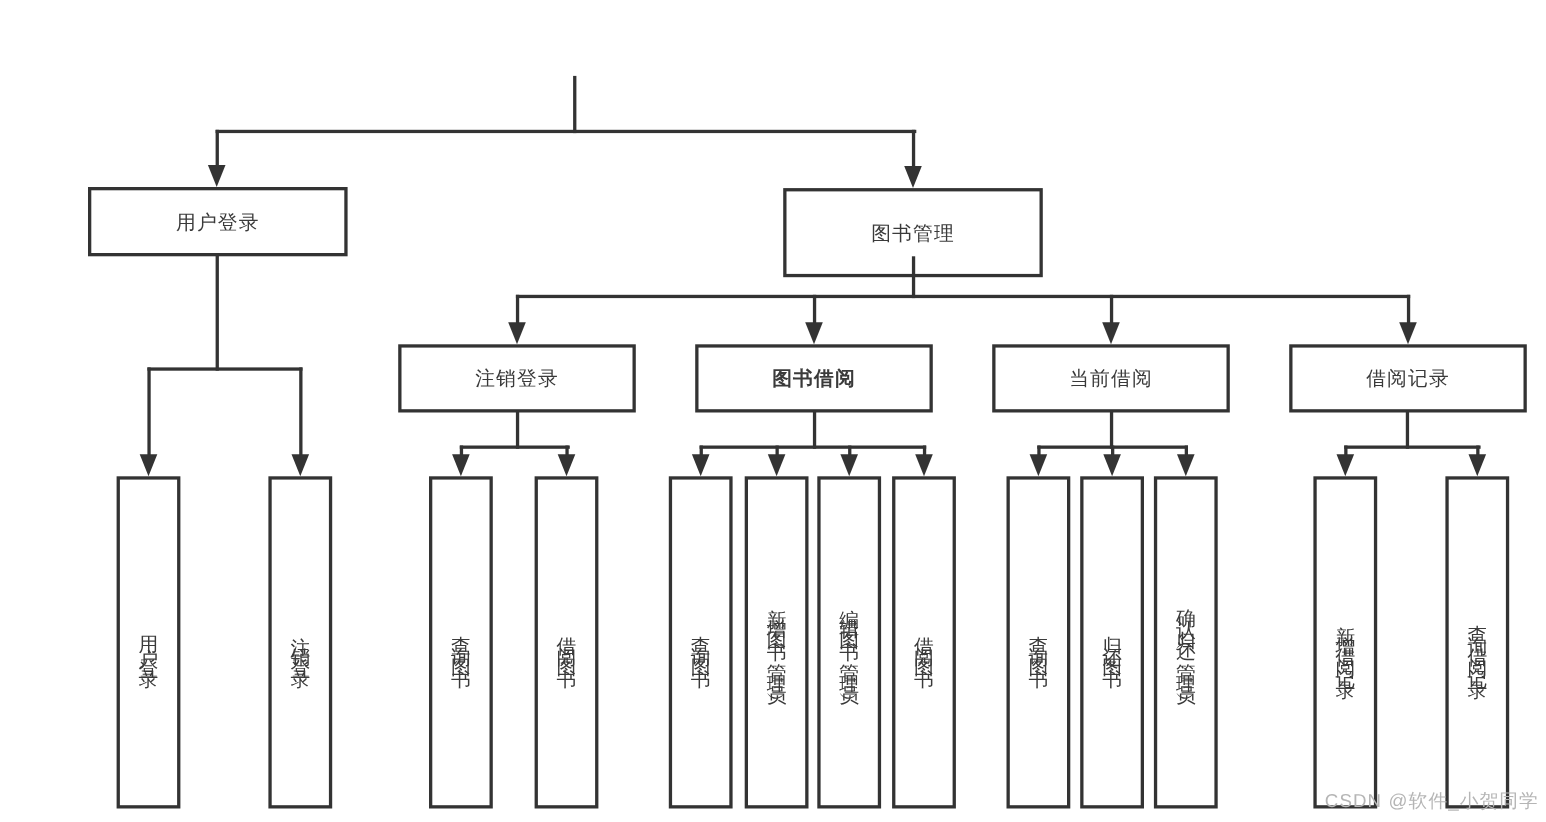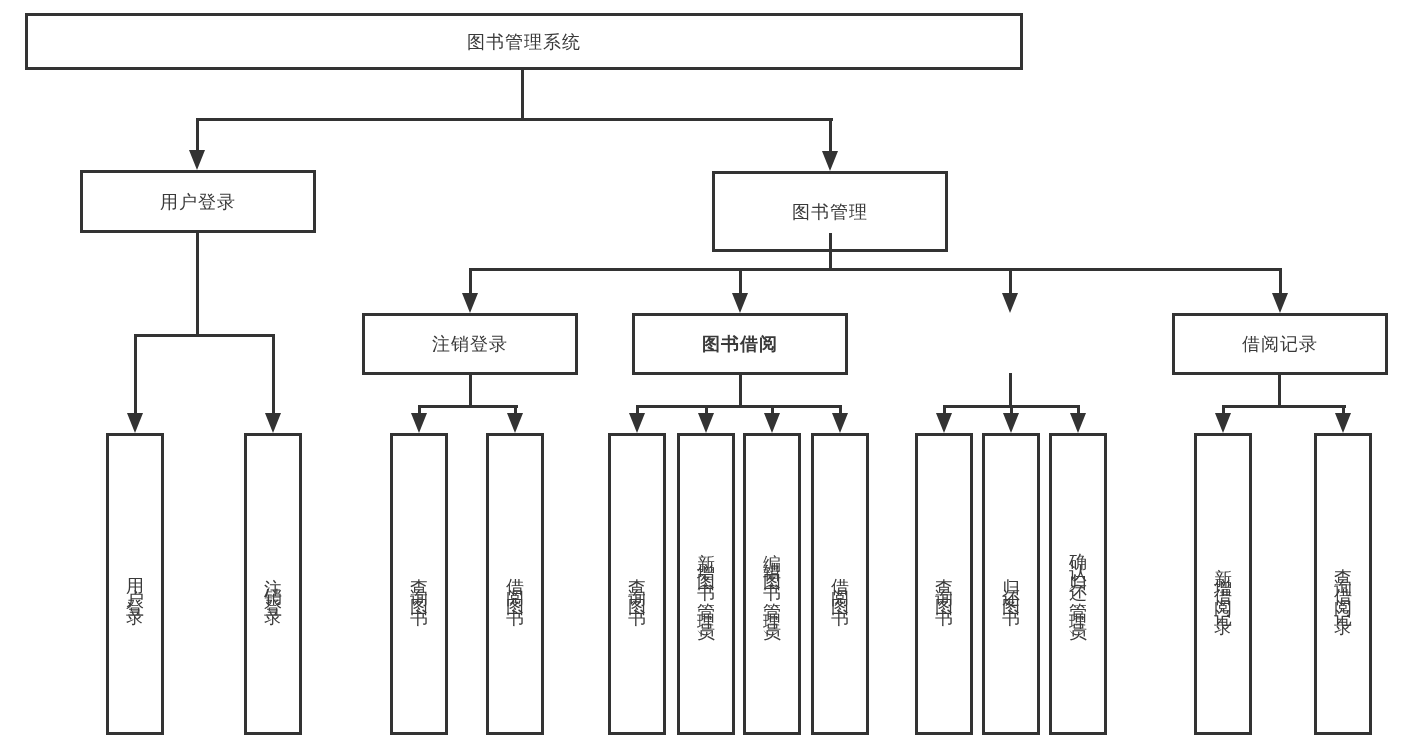--- a/index.html
+++ b/index.html
@@ -49,23 +49,20 @@
     letter-spacing: 1px;
     z-index: 5;
     white-space: nowrap;
   }
 </style>
 </head>
 <body>
 
 <div class="canvas">
 
-  <div class="hbox" style="left:25px; top:13px; width:998px; height:57px;">
-    <span>图书管理系统</span>
-  </div>
 
   <div class="ln" style="left:521px; top:69px;  width:3px;   height:52px;"></div>
   <div class="ln" style="left:196px; top:118px; width:637px; height:3px;"></div>
   <div class="ln" style="left:196px; top:118px; width:3px;   height:34px;"></div>
   <div class="arw" style="left:189px; top:150px;"></div>
   <div class="ln" style="left:829px; top:118px; width:3px;   height:35px;"></div>
   <div class="arw" style="left:822px; top:151px;"></div>
 
   <div class="hbox" style="left:80px; top:170px; width:236px; height:63px;">
     <span>用户登录</span>
@@ -90,20 +87,23 @@
   <div class="ln" style="left:1009px; top:268px; width:3px;   height:28px;"></div>
   <div class="arw" style="left:1002px; top:293px;"></div>
   <div class="ln" style="left:1279px; top:268px; width:3px;   height:28px;"></div>
   <div class="arw" style="left:1272px; top:293px;"></div>
 
   <div class="hbox" style="left:362px; top:313px; width:216px; height:62px;">
     <span>注销登录</span>
   </div>
   <div class="hbox" style="left:632px; top:313px; width:216px; height:62px;font-weight:bold;">
     <span>图书借阅</span>
+  </div>
+  <div class="hbox" style="left:902px; top:313px; width:216px; height:62px;">
+    <span>当前借阅</span>
   </div>
   <div class="hbox" style="left:1172px; top:313px; width:216px; height:62px;">
     <span>借阅记录</span>
   </div>
 
   <div class="ln" style="left:469px; top:373px; width:3px;   height:35px;"></div>
   <div class="ln" style="left:418px; top:405px; width:100px; height:3px;"></div>
   <div class="ln" style="left:418px; top:405px; width:3px;   height:11px;"></div>
   <div class="arw" style="left:411px; top:413px;"></div>
   <div class="ln" style="left:514px; top:405px; width:3px;   height:11px;"></div>
@@ -173,14 +173,15 @@
     <span>确认归还（管理员）</span>
   </div>
 
   <div class="vbox" style="left:1194px;">
     <span>新增借阅记录</span>
   </div>
   <div class="vbox" style="left:1314px;">
     <span>查询借阅记录</span>
   </div>
 
+  <div class="watermark">CSDN @软件_小贺同学</div>
 
 </div>
 
 </body></html>

